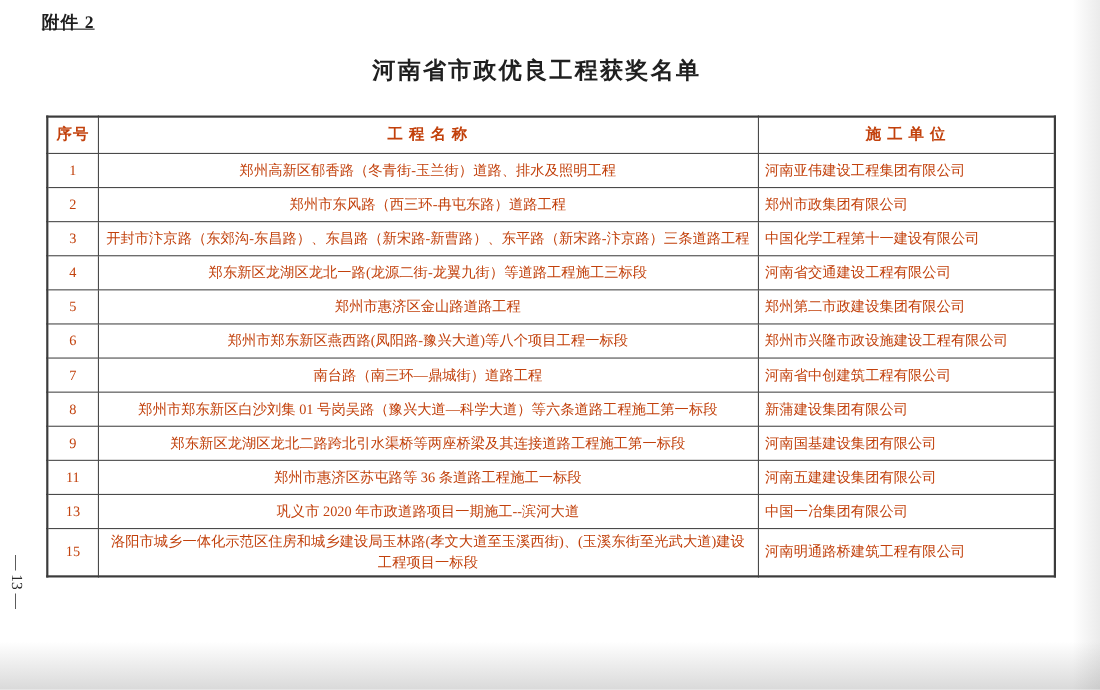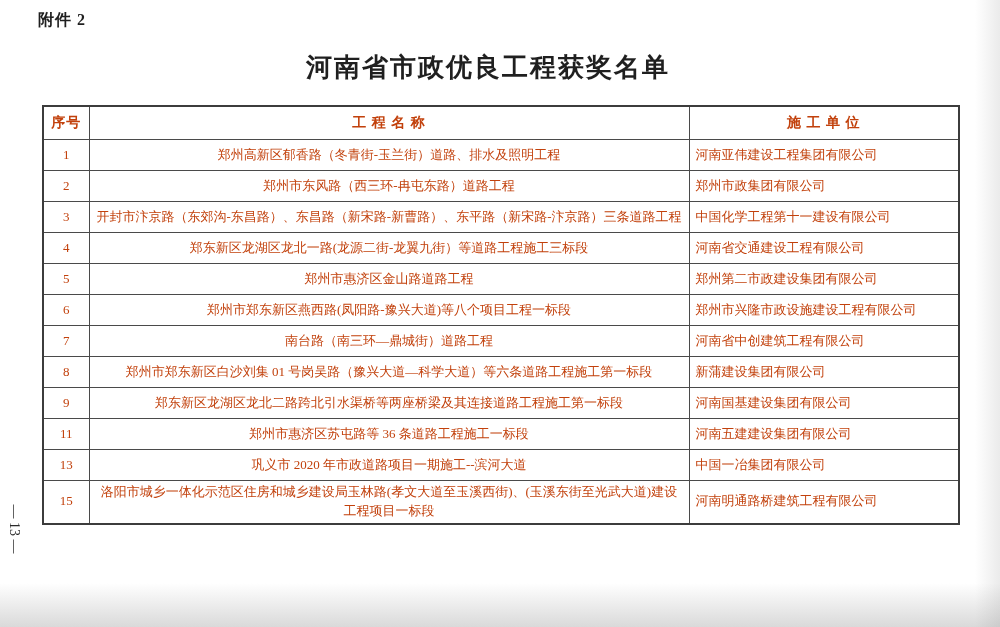--- a/index.html
+++ b/index.html
@@ -18,28 +18,29 @@
     font-family: "Liberation Serif", "DejaVu Serif", serif;
     color: #1f1f1f;
   }
   .attachment-label {
     position: absolute;
     left: 38px;
     top: 10px;
     font-size: 16px;
     font-weight: bold;
     letter-spacing: 1px;
+    text-decoration: underline;
   }
   .doc-title {
     position: absolute;
     left: 0;
     top: 50px;
     width: 976px;
     text-align: center;
-    font-size: 26px;
+    font-size: 21px;
     font-weight: bold;
     letter-spacing: 2px;
     font-family: "Liberation Sans", "DejaVu Sans", sans-serif;
   }
   .page-number {
     position: absolute;
     left: -31px;
     top: 520px;
     width: 90px;
     height: 18px;

